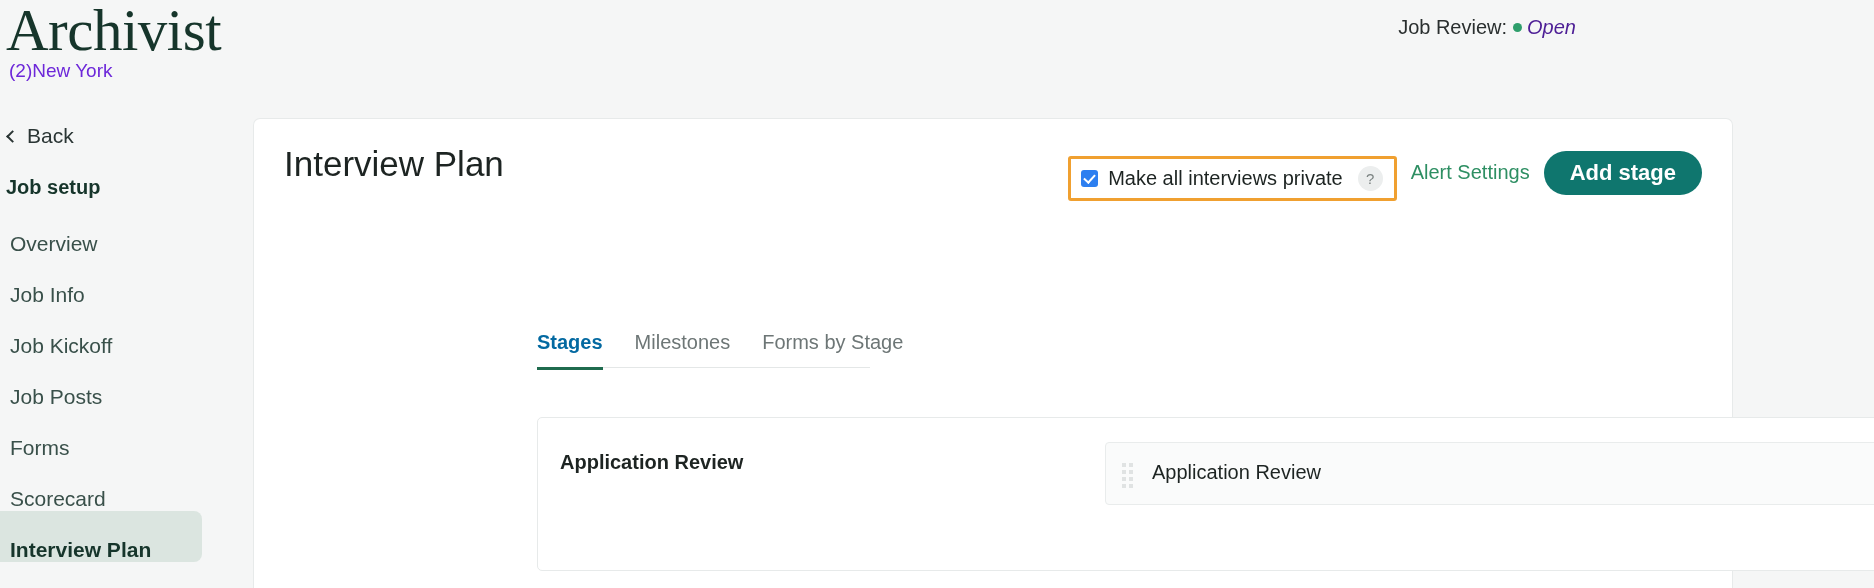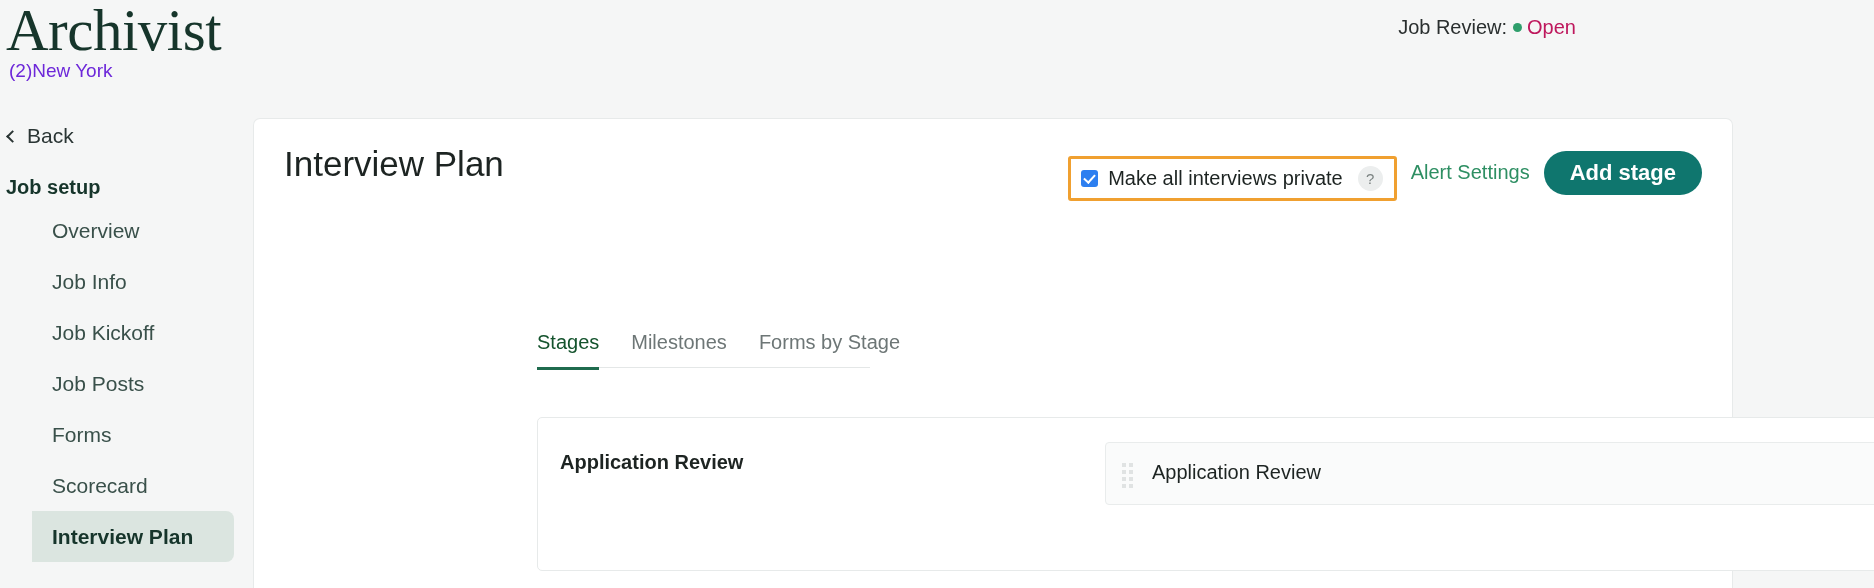--- a/index.html
+++ b/index.html
@@ -27,41 +27,41 @@
     font-size: 19px; color: #6d28d9;
   }
   .job-status {
     position: absolute; right: 14px; top: 16px;
     font-size: 20px; color: #2a2f2f; white-space: nowrap;
   }
   .status-dot {
     display: inline-block; width: 9px; height: 9px; border-radius: 50%;
     background: #2e9e6b; margin: 0 5px 2px 6px; vertical-align: middle;
   }
-  .status-open { color: #be185d; }
+  .status-open { color: #4c1d95; font-style: italic; }
 
   
   .sidebar { position: absolute; left: 0; top: 118px; width: 250px; }
   .back-row {
     display: flex; align-items: center; gap: 10px;
     padding: 6px 0 6px 6px; font-size: 21px; color: #2a3534;
     cursor: pointer;
   }
   .chev {
     display: inline-block; width: 9px; height: 9px;
     border-left: 2px solid #2a3534; border-bottom: 2px solid #2a3534;
     transform: rotate(45deg); margin-left: 2px;
   }
   .nav-head {
     padding: 22px 0 6px 6px; font-size: 20px; font-weight: 700; color: #16352b;
   }
   .nav-item {
-    height: 51px; display: flex; align-items: center;
-    padding-left: 20px; font-size: 21px; color: #39504a;
-    border-radius: 0 8px 8px 0; cursor: pointer; margin-left: 32px;
+    height: 51px; display: flex; align-items: flex-end;
+    padding-left: 10px; font-size: 21px; color: #39504a;
+    border-radius: 0 8px 8px 0; cursor: pointer;
   }
   .nav-item.active {
     background: #dbe5e0; color: #16352b; font-weight: 700; width: 202px;
   }
 
   
   .panel {
     position: absolute; left: 253px; top: 118px;
     width: 1480px; height: 470px;
     background: #ffffff;
@@ -113,21 +113,21 @@
     font-family: Liberation Sans, sans-serif;
   }
 
   
   .tabs {
     position: absolute; left: 283px; top: 212px;
     display: flex; gap: 32px;
     border-bottom: 1px solid #e4e7e7; width: 333px; padding-bottom: 13px;
   }
   .tab { font-size: 20px; color: #6d7676; cursor: pointer; white-space: nowrap; }
-  .tab.active { color: #14532d; font-weight: 400; position: relative; }
+  .tab.active { color: #0369a1; font-weight: 700; position: relative; }
   .tab.active::after {
     content: ""; position: absolute; left: 0; right: 0; bottom: -16px;
     height: 3px; background: #1f6b4e;
   }
 
   
   .stages { position: absolute; left: 283px; top: 298px; width: 1420px; }
   .stage-card {
     border: 1px solid #e7eaea; border-radius: 5px; background: #fff;
     display: flex; align-items: flex-start;

